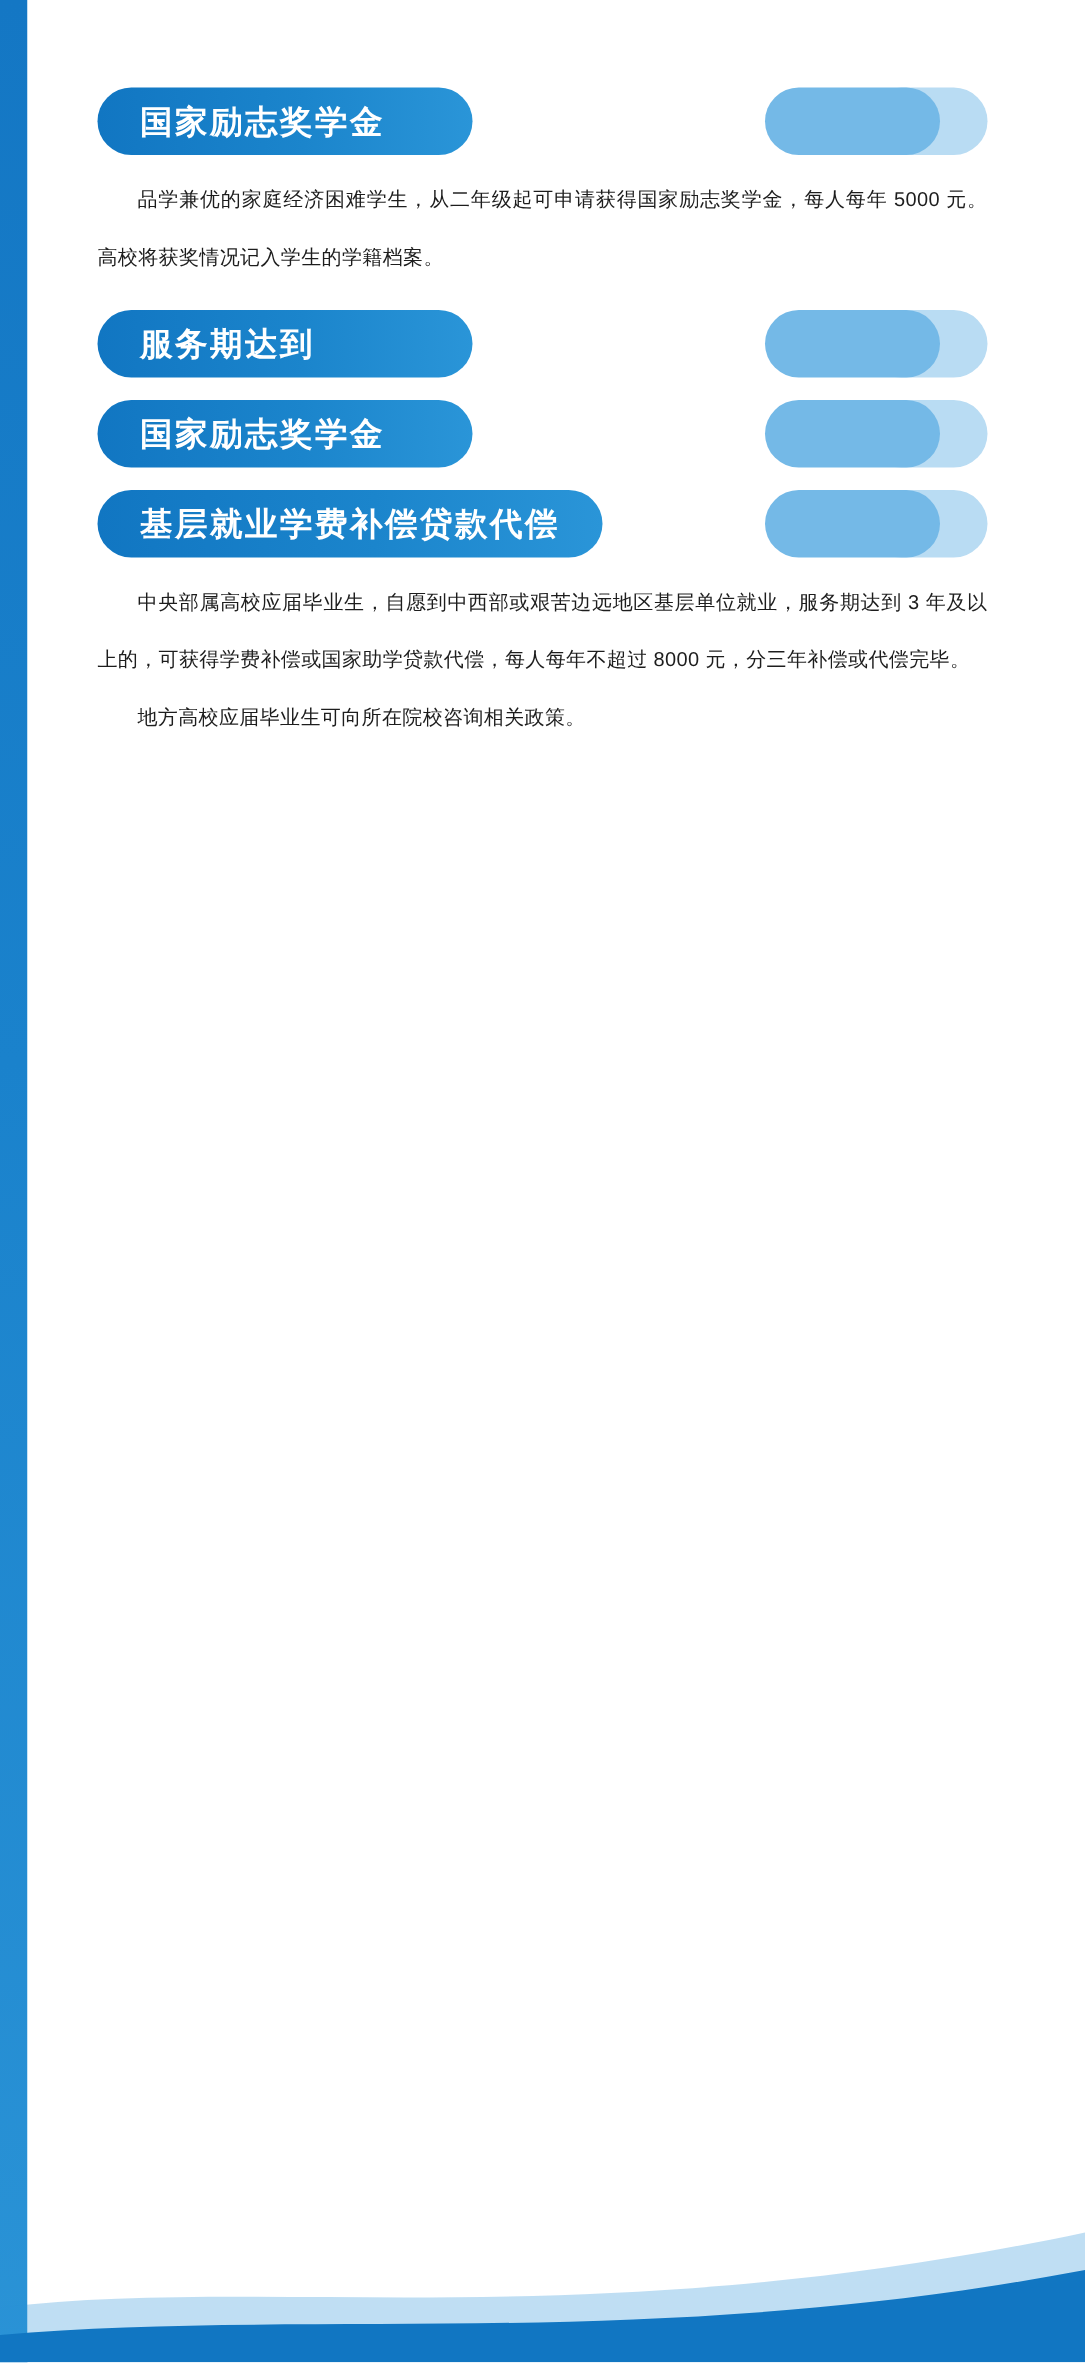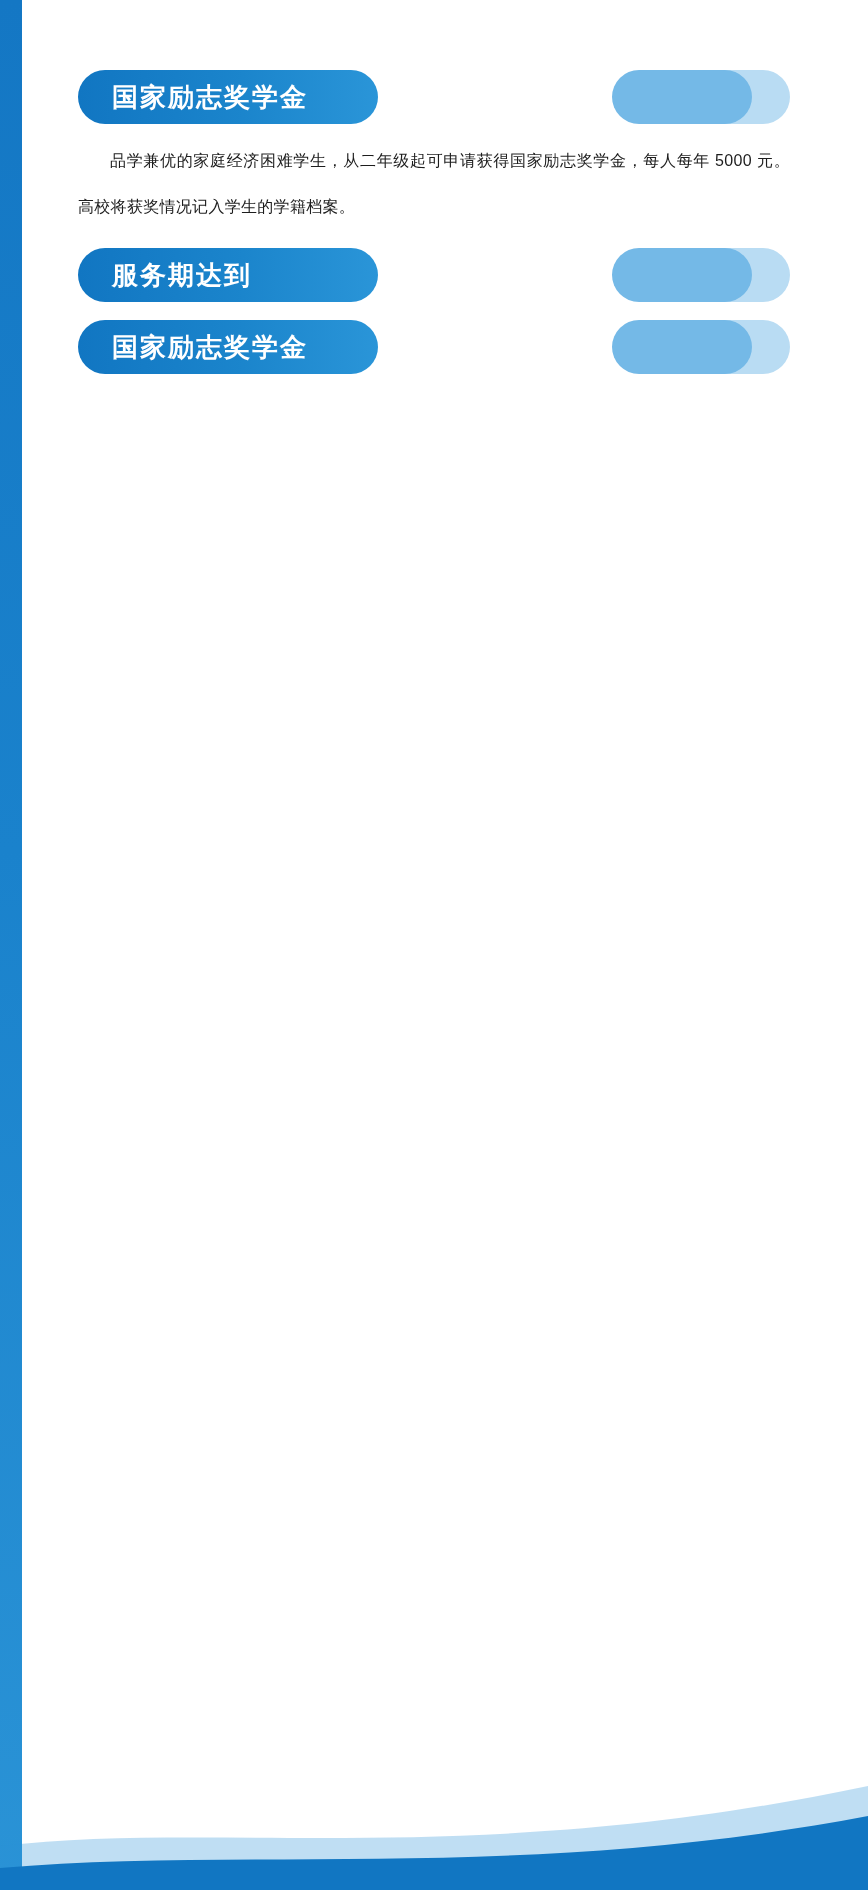--- a/index.html
+++ b/index.html
@@ -159,20 +159,31 @@
       <div class="ribbon">
         <div class="tail-far"></div>
         <div class="tail-near"></div>
         <div class="main">
           <span class="title">国家励志奖学金</span>
         </div>
       </div>
     </div>
 
 
+    <div class="section">
+      <div class="ribbon">
+        <div class="tail-far"></div>
+        <div class="tail-near"></div>
+        <div class="main">
+          <span class="title">基层就业学费补偿贷款代偿</span>
+        </div>
+      </div>
+      <p class="body-text indent">中央部属高校应届毕业生，自愿到中西部或艰苦边远地区基层单位就业，服务期达到 3 年及以上的，可获得学费补偿或国家助学贷款代偿，每人每年不超过 8000 元，分三年补偿或代偿完毕。</p>
+      <p class="body-text indent">地方高校应届毕业生可向所在院校咨询相关政策。</p>
+    </div>
 
   </div>
 
   <div class="wave">
     <svg width="868" height="140" viewBox="0 0 868 140" xmlns="http://www.w3.org/2000/svg">
       <path d="M0 96 C 220 70, 470 120, 868 36 L868 140 L0 140 Z" fill="#2a93d6" opacity="0.30"></path>
       <path d="M0 118 C 240 96, 520 132, 868 66 L868 140 L0 140 Z" fill="#1176c2"></path>
     </svg>
   </div>
 

